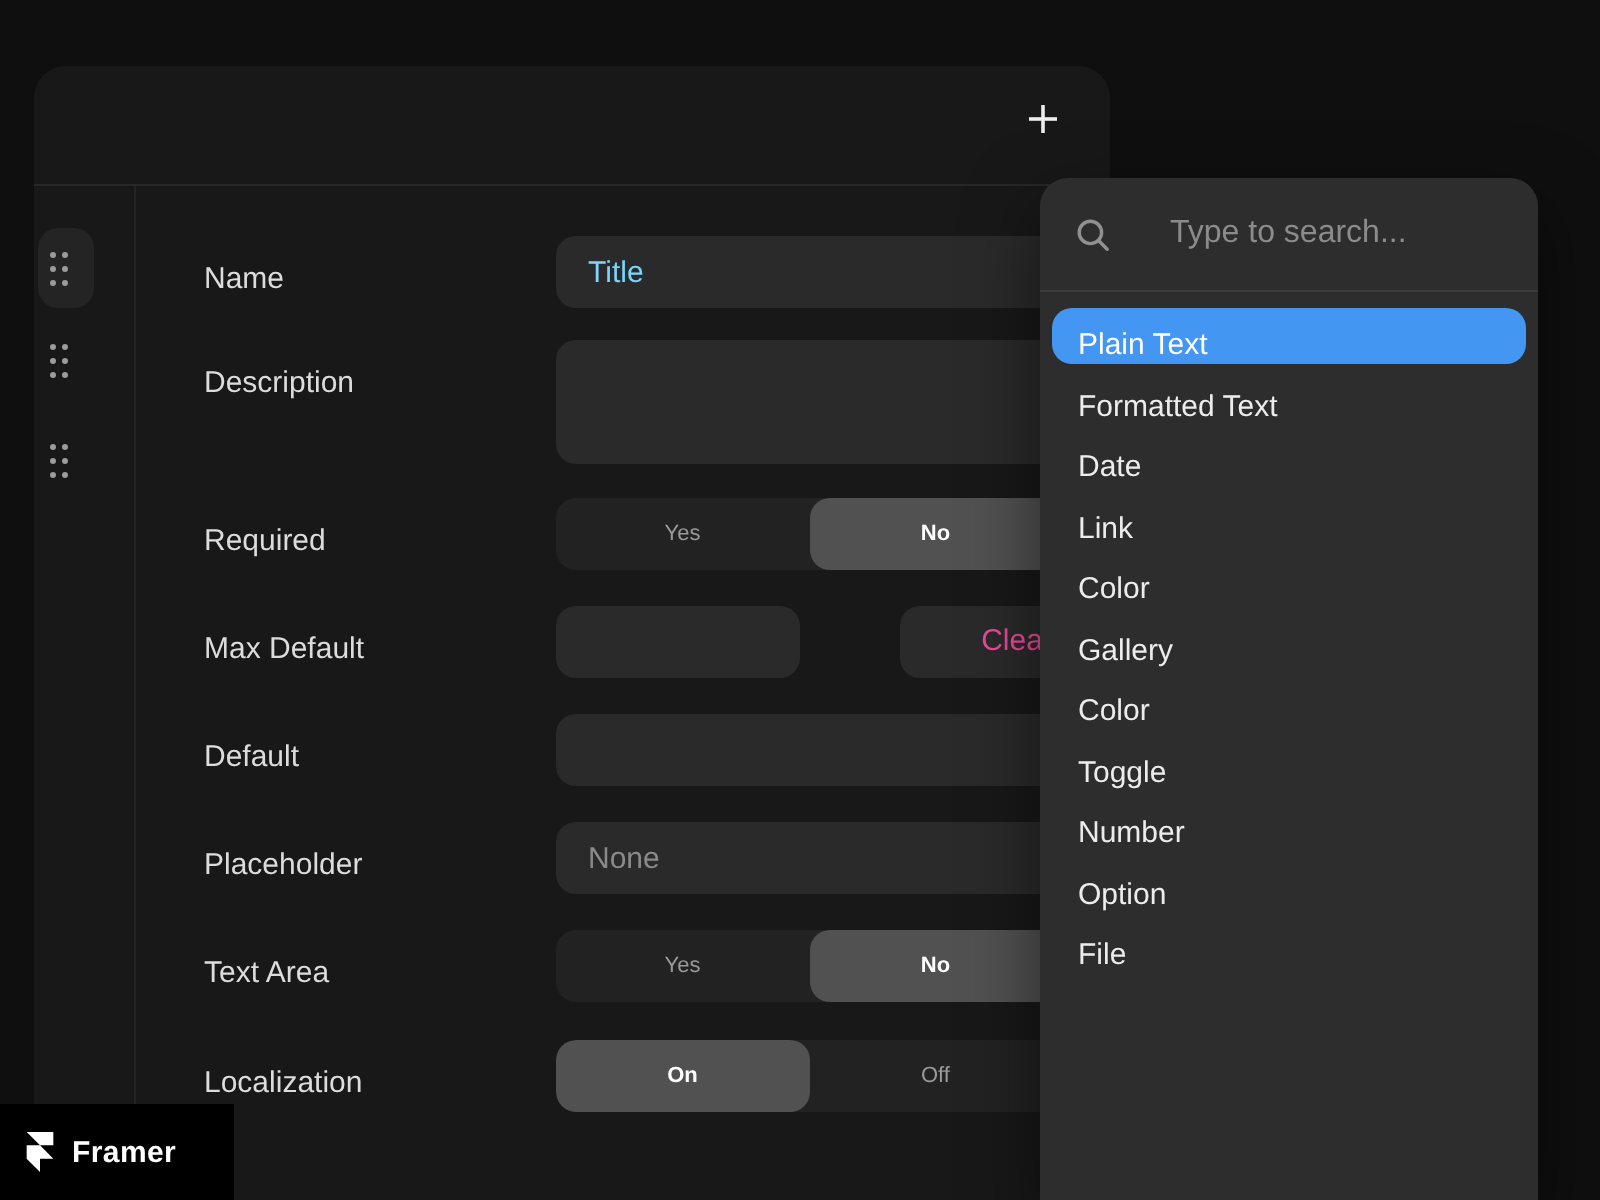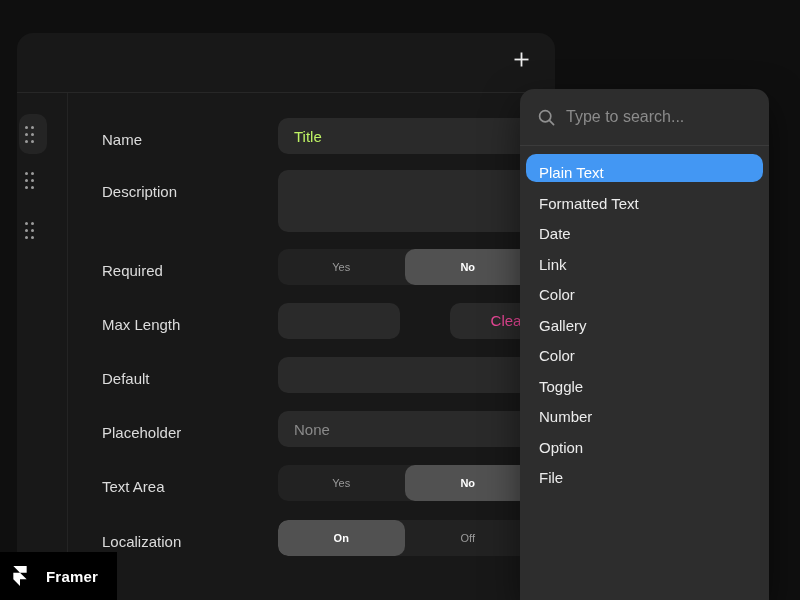--- a/index.html
+++ b/index.html
@@ -23,53 +23,53 @@
   .drag-row{display:flex;gap:3px;}
   .dot{width:3px;height:3px;border-radius:50%;background:#9b9b9b;}
 
   
   .row{position:absolute;left:85px;width:429px;height:36px;}
   .row-label{position:absolute;left:0;top:4px;height:36px;line-height:36px;
              font-size:15px;color:#dcdcdc;white-space:nowrap;}
   .ctl{position:absolute;left:176px;top:0;width:253px;height:36px;box-sizing:border-box;}
 
   .tinput{background:#2a2a2a;border:none;outline:none;border-radius:10px;
-          color:#bef264;font-size:15px;font-family:inherit;padding:0 0 0 16px;}
+          color:#7dd3fc;font-size:15px;font-family:inherit;padding:0 0 0 16px;}
   .tinput::placeholder{color:#8a8a8a;}
   .tarea{background:#2a2a2a;border:none;outline:none;border-radius:10px;resize:none;
          height:62px;font-family:inherit;color:#f3f3f3;font-size:15px;padding:8px 12px;}
   .grip{position:absolute;right:9px;bottom:9px;width:8px;height:0;
         border-top:1.5px solid #555;transform:rotate(-45deg);pointer-events:none;}
 
   .seg{display:flex;background:#222222;border-radius:10px;overflow:hidden;cursor:pointer;}
   .seg-opt{flex:1;height:36px;line-height:36px;text-align:center;font-size:11px;color:#9a9a9a;}
   .seg-opt.selected{background:#515151;border-radius:10px;color:#ffffff;font-weight:bold;}
 
   .mini-input{width:122px;}
   .clear-btn{position:absolute;left:312px;top:0;width:117px;height:36px;line-height:36px;
              background:#2a2a2a;border-radius:10px;text-align:center;color:#ec4899;
              font-size:15px;cursor:pointer;margin-left:36px;}
 
   
   .dropdown{position:absolute;left:520px;top:89px;width:249px;height:511px;
             background:#2d2d2d;border-radius:14px 14px 0 0;z-index:3;
             box-shadow:0 14px 36px rgba(0,0,0,.5);}
-  .search-row{display:flex;align-items:center;height:57px;padding:0 18px;gap:9px;
+  .search-row{display:flex;align-items:center;height:57px;padding:0 18px;gap:28px;
               border-bottom:1px solid #3b3b3b;box-sizing:border-box;}
   .search-input{flex:1;background:transparent;border:none;outline:none;
                 color:#dddddd;font-size:16px;font-family:inherit;min-width:0;}
   .search-input::placeholder{color:#8b8b8b;}
   .menu{padding:8px 6px 0 6px;}
   .menu-item{height:28px;line-height:38px;margin-bottom:2.5px;padding-left:13px;
              border-radius:10px;font-size:15px;color:#ececec;cursor:pointer;}
   .menu-item.selected{color:#ffffff;}
 
   
   .badge{position:absolute;left:0;top:552px;width:117px;height:48px;background:#000000;
-         display:flex;align-items:center;padding-left:13px;gap:19px;box-sizing:border-box;z-index:4;}
+         display:flex;align-items:center;padding-left:13px;gap:9px;box-sizing:border-box;z-index:4;}
   .badge-text{color:#ffffff;font-size:15px;font-weight:bold;letter-spacing:.2px;}
 </style>
 </head>
 <body>
 
 <div class="stage">
 
   <div class="modal">
 
     <div class="modal-header">
@@ -140,21 +140,21 @@
 
     <div class="row" style="top:216px;">
       <div class="row-label">Required</div>
       <div class="ctl seg">
         <div class="seg-opt">Yes</div>
         <div class="seg-opt selected">No</div>
       </div>
     </div>
 
     <div class="row" style="top:270px;">
-      <div class="row-label">Max Length</div>
+      <div class="row-label">Max Default</div>
       <input class="ctl tinput mini-input" style="width: 122px;">
       <div class="clear-btn">Clear</div>
     </div>
 
     <div class="row" style="top:324px;">
       <div class="row-label">Default</div>
       <input class="ctl tinput" style="">
     </div>
 
     <div class="row" style="top:378px;">

